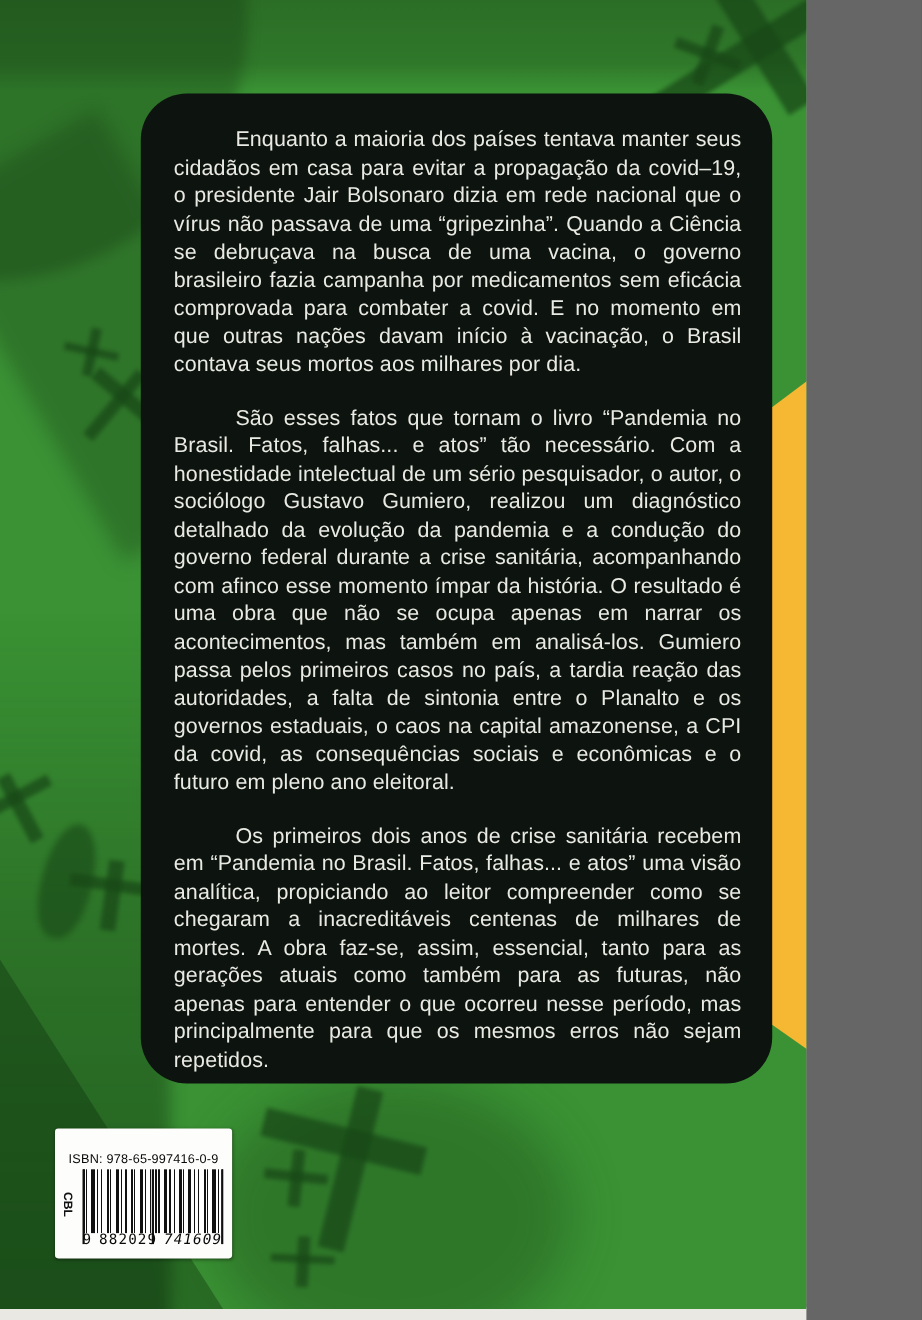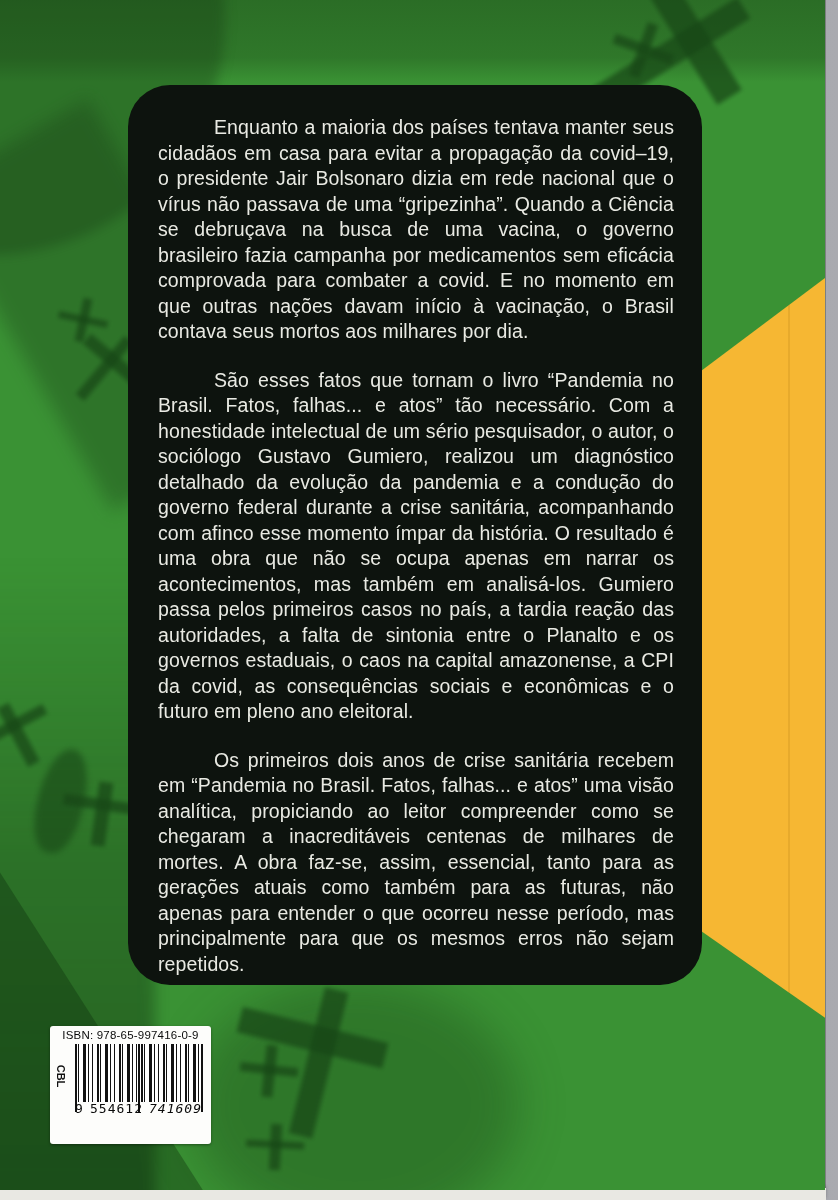--- a/index.html
+++ b/index.html
@@ -1,17 +1,17 @@
 <!DOCTYPE html>
 <html><head>
 <meta charset="utf-8">
 <style>
   html,body{margin:0;padding:0;background:#666;}
   .stage{
-    position:relative;width:838px;height:1200px;overflow:hidden;
+    position:relative;width:733px;height:1200px;overflow:hidden;
     background:linear-gradient(90deg,#94959c 0%,#a9aab0 100%);
     font-family:"Liberation Sans",sans-serif;
   }
   
   .photo-edge-line{position:absolute;left:822px;top:0;width:4px;height:1200px;background:rgba(40,50,40,.35);}
   .photo-bottom{position:absolute;left:0;top:1188px;width:826px;height:12px;background:#e9e8e3;box-shadow:0 -2px 3px rgba(0,0,0,.25);}
   
   .cover{position:absolute;left:0;top:0;width:825px;height:1190px;background:#3a9234;overflow:hidden;}
   
   .shade{position:absolute;pointer-events:none;}
@@ -54,21 +54,21 @@
     clip-path:polygon(0 13.6%,100% 1.3%,100% 98.4%,0 86.9%);}
   .flag-wedge .crease{position:absolute;left:88px;top:0;width:2px;height:100%;background:rgba(120,80,0,.12);}
   
   .panel{position:absolute;left:128px;top:85px;width:574px;height:900px;background:#0d130e;
     border-radius:42px;box-sizing:border-box;padding:30px 28px 24px 30px;overflow:hidden;}
   .panel p{margin:0;color:#e9eae3;font-size:19.5px;line-height:25.5px;font-weight:300;
     text-align:justify;text-indent:56px;letter-spacing:.1px;}
   .panel p + p{margin-top:23px;}
   
   .barcode-box{position:absolute;left:50px;top:1026px;width:161px;height:118px;background:#fdfdfb;
-    border-radius:3px;box-sizing:border-box;padding:3px 6px 4px 6px;box-shadow:0 1px 3px rgba(0,0,0,.4);}
+    border-radius:3px;box-sizing:border-box;padding:22px 6px 4px 6px;box-shadow:0 1px 3px rgba(0,0,0,.4);}
   .isbn-label{font-size:11.5px;color:#0a0a0a;text-align:center;letter-spacing:.2px;white-space:nowrap;}
   .bar-row{display:flex;margin-top:3px;height:76px;}
   .cbl-col{width:15px;position:relative;}
   .cbl-col span{position:absolute;left:-6px;top:26px;transform:rotate(90deg);
     font-size:11px;font-weight:bold;color:#111;letter-spacing:0;}
   .bars-wrap{position:relative;flex:1;height:76px;}
   .bars{position:absolute;left:4px;right:2px;top:0;height:58px;
     background:repeating-linear-gradient(90deg,
       #111 0 2px,#fff 2px 3px,#111 3px 4px,#fff 4px 8px,
       #111 8px 11px,#fff 11px 13px,#111 13px 14px,#fff 14px 17px,
@@ -157,21 +157,21 @@
         <div class="cbl-col">
           <span>CBL</span>
         </div>
         <div class="bars-wrap">
           <div class="bars"></div>
           <i class="guard g-left"></i>
           <i class="guard g-mid"></i>
           <i class="guard g-right"></i>
           <div class="ean-digits">
             <span class="d0">9</span>
-            <span class="d1">554612</span>
+            <span class="d1">882029</span>
             <span class="d2">741609</span>
           </div>
         </div>
       </div>
     </div>
 
 
   </div>
 </div>
 

